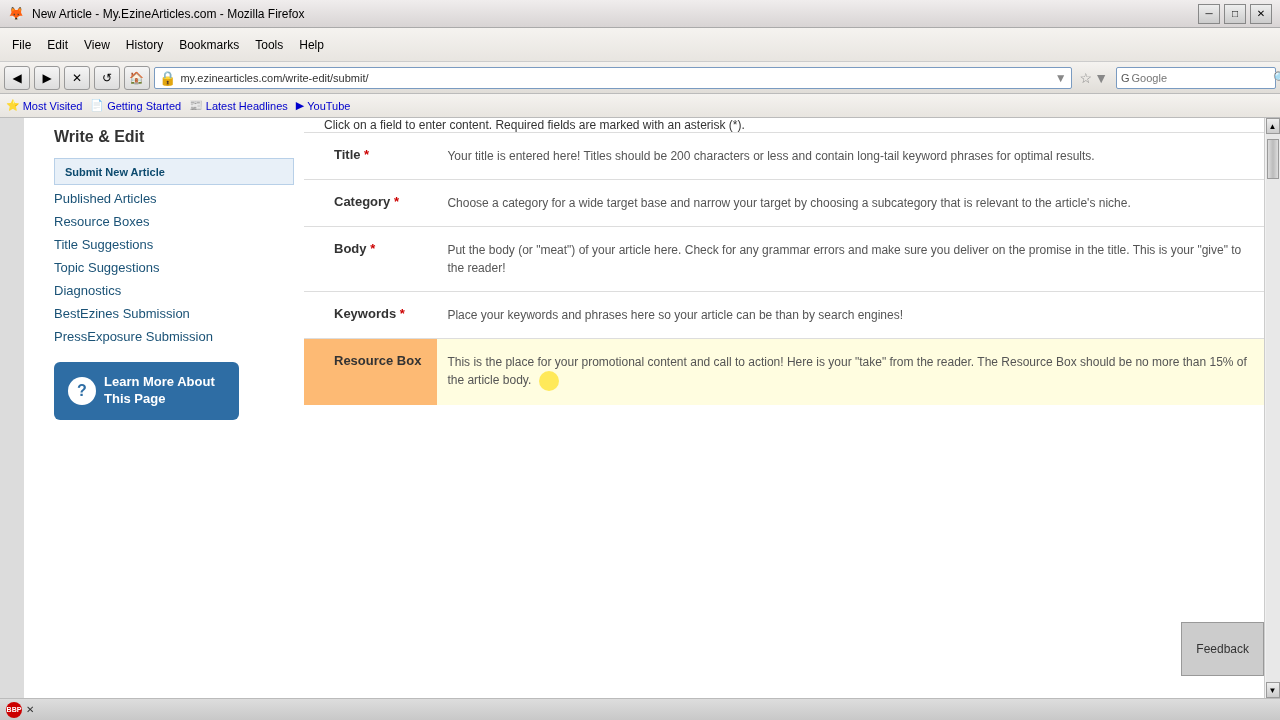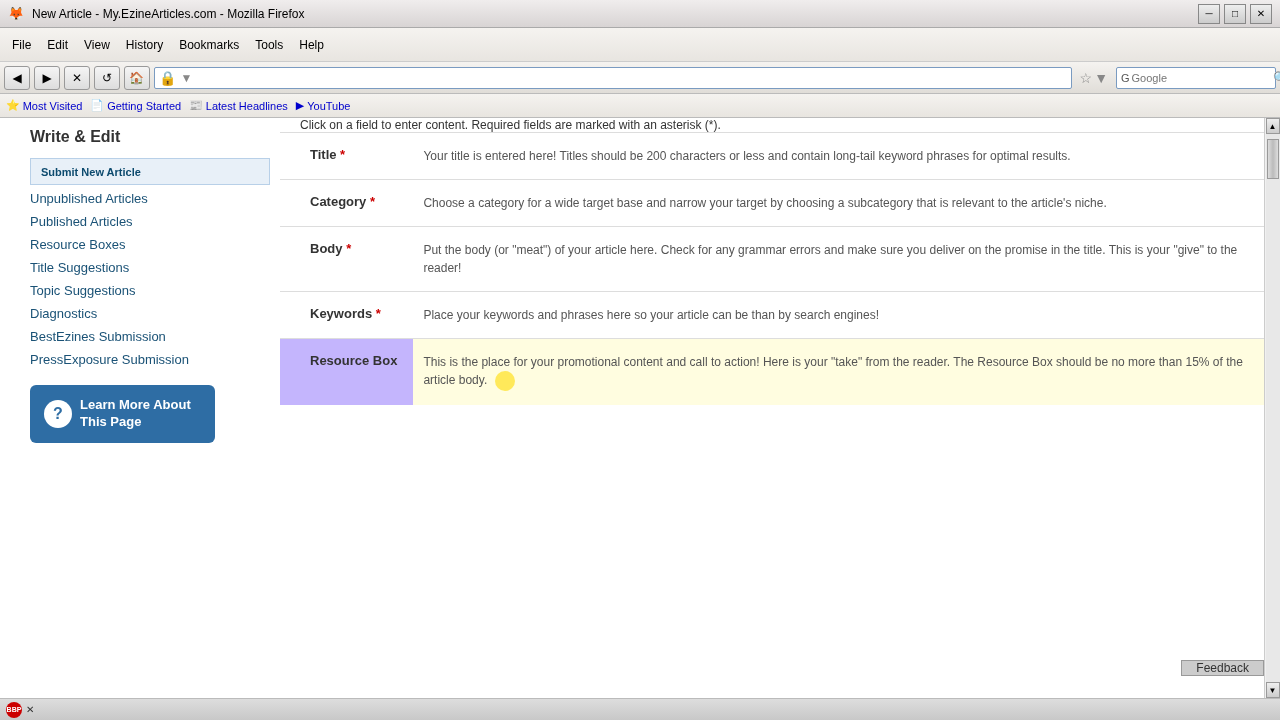--- a/index.html
+++ b/index.html
@@ -22,21 +22,21 @@
     .address-bar { flex: 1; height: 22px; border: 1px solid #7a9bc1; background: white; display: flex; align-items: center; padding: 0 4px; font-size: 11px; color: #333; border-radius: 2px; }
     .address-text { flex: 1; font-size: 11px; color: #333; }
     .search-bar { width: 160px; height: 22px; border: 1px solid #7a9bc1; background: white; display: flex; align-items: center; padding: 0 4px; border-radius: 2px; }
     .search-input { flex: 1; border: none; outline: none; font-size: 11px; background: transparent; }
     .search-btn { font-size: 12px; color: #666; }
 
     .bookmarks-bar { background: linear-gradient(to bottom, #f5f3f0, #e8e5e0); height: 24px; display: flex; align-items: center; padding: 0 6px; gap: 8px; border-bottom: 1px solid #bbb; }
     .bookmark-item { display: flex; align-items: center; gap: 3px; font-size: 11px; color: #0000cc; cursor: pointer; text-decoration: none; }
 
     
-    .page-area { display: flex; flex: 1; overflow: hidden; background: white; }
+    .page-area { display: flex; flex: 1; overflow: hidden; background: white; margin-left: 24px; }
     
     .content-wrapper { flex: 1; display: flex; overflow: hidden; position: relative; }
     
     .scrollbar-right { width: 16px; background: #f0f0f0; border-left: 1px solid #ccc; display: flex; flex-direction: column; align-items: center; }
     .scroll-up { width: 14px; height: 16px; background: linear-gradient(to bottom, #eee, #ccc); border: 1px solid #999; display: flex; align-items: center; justify-content: center; font-size: 8px; cursor: pointer; }
     .scroll-track { flex: 1; background: #e8e8e8; width: 14px; position: relative; }
     .scroll-thumb { width: 12px; height: 40px; background: linear-gradient(to right, #ddd, #bbb, #ddd); border: 1px solid #999; position: absolute; top: 5px; left: 1px; }
     .scroll-down { width: 14px; height: 16px; background: linear-gradient(to bottom, #eee, #ccc); border: 1px solid #999; display: flex; align-items: center; justify-content: center; font-size: 8px; cursor: pointer; }
 
     
@@ -54,21 +54,21 @@
     .main-content { flex: 1; padding: 0; overflow: hidden; }
     
     .top-notice { padding: 0 20px; font-size: 12px; color: #333; border-bottom: 1px solid #ddd; }
     
     .form-table { width: 100%; border-collapse: collapse; }
     .form-row { border-bottom: 1px solid #ddd; }
     .form-row:last-child { border-bottom: none; }
     .form-label-cell { width: 130px; padding: 14px 16px 14px 30px; vertical-align: top; font-weight: bold; color: #333; font-size: 13px; white-space: nowrap; }
     .required { color: #cc0000; }
     .form-value-cell { padding: 14px 16px 14px 10px; color: #555; font-size: 12px; line-height: 1.5; }
-    .resource-box-row { background: #c4b5fd; }
+    .resource-box-row { background: #fdba74; }
     
     
     .status-bar { height: 22px; background: linear-gradient(to bottom, #ddd, #c8c8c8); border-top: 1px solid #bbb; display: flex; align-items: center; padding: 0 6px; gap: 4px; }
     .status-icon { width: 16px; height: 16px; background: #c00; border-radius: 50%; display: flex; align-items: center; justify-content: center; color: white; font-size: 9px; font-weight: bold; }
     .status-close { font-size: 10px; color: #333; cursor: pointer; }
   </style>
 </head>
 <body>
 
 <div class="browser-window">
@@ -94,20 +94,21 @@
   </div>
 
   <div class="nav-bar">
     <button class="nav-btn">◀</button>
     <button class="nav-btn">▶</button>
     <button class="nav-btn">✕</button>
     <button class="nav-btn">↺</button>
     <button class="nav-btn">🏠</button>
     <div class="address-bar">
       <span style="color:#888;font-size:14px;margin-right:4px;">🔒</span>
+      <span class="address-text">my.ezinearticles.com/write-edit/submit/</span>
       <span style="color:#888;font-size:12px;">▼</span>
     </div>
     <div style="display:flex;gap:2px;margin:0 4px;">
       <span style="font-size:14px;color:#888;">☆</span>
       <span style="font-size:14px;color:#888;">▼</span>
     </div>
     <div class="search-bar">
       <span style="font-size:11px;color:#555;margin-right:2px;">G</span>
       <input class="search-input" placeholder="Google" style="">
       <span class="search-btn">🔍</span>
@@ -134,21 +135,20 @@
   </div>
 
   <div class="page-area">
     <div class="content-wrapper">
 
       <div class="sidebar">
         <div class="sidebar-title">Write &amp; Edit</div>
         <div class="sidebar-link-box">
           <span>Submit New Article</span>
         </div>
-        <a class="sidebar-link">Unpublished Articles</a>
         <a class="sidebar-link">Published Articles</a>
         <a class="sidebar-link">Resource Boxes</a>
         <a class="sidebar-link">Title Suggestions</a>
         <a class="sidebar-link">Topic Suggestions</a>
         <a class="sidebar-link">Diagnostics</a>
         <a class="sidebar-link">BestEzines Submission</a>
         <a class="sidebar-link">PressExposure Submission</a>
 
         <div class="learn-more-btn">
           <div class="learn-more-icon">
@@ -225,21 +225,21 @@
 
       <div class="scrollbar-right">
         <div class="scroll-up">▲</div>
         <div class="scroll-track">
           <div class="scroll-thumb"></div>
         </div>
         <div class="scroll-down">▼</div>
       </div>
 
       <div style="position:absolute;bottom:22px;right:16px;z-index:10;">
-        <button style="background:#cccccc;border:1px solid #999;padding:0 14px;font-size:12px;color:#333;cursor:pointer;">Feedback</button>
+        <button style="background:#cccccc;border:1px solid #999;padding:19px 14px;font-size:12px;color:#333;cursor:pointer;">Feedback</button>
       </div>
     </div>
   </div>
 
   <div class="status-bar">
     <div class="status-icon">
       <span style="font-size:7px;font-weight:bold;">BBP</span>
     </div>
     <span class="status-close">✕</span>
   </div>

